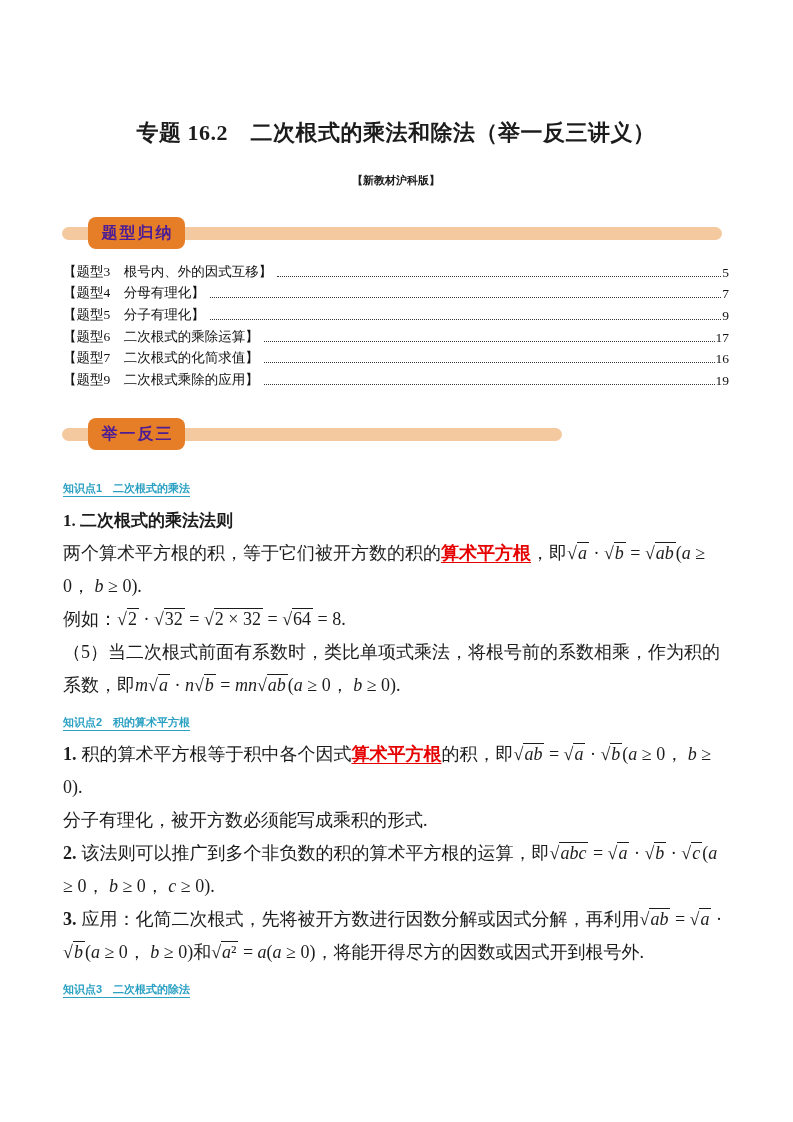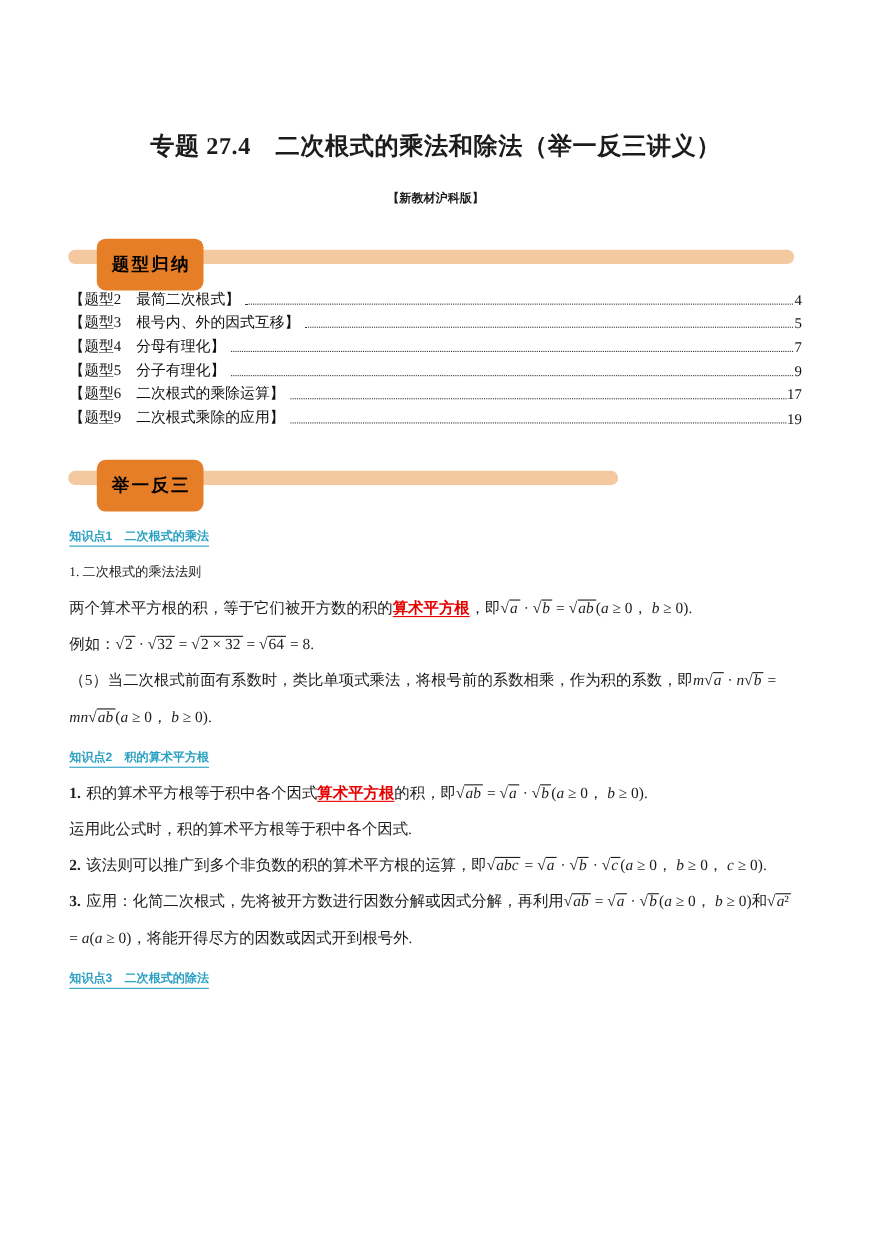--- a/index.html
+++ b/index.html
@@ -9,87 +9,87 @@
     font-family:"Liberation Serif","DejaVu Serif",serif;color:#1c1c1c;
   }
   .title{margin:0;font-size:22px;font-weight:700;text-align:center;letter-spacing:.5px;}
   .subtitle{margin-top:25px;font-size:11px;font-weight:700;text-align:center;}
 
   .banner{position:relative;height:33px;margin-top:29px;}
   .banner-bar{position:absolute;left:-1px;top:10px;height:13px;border-radius:7px;background:#f4c9a0;}
   .banner-topics .banner-bar{width:660px;}
   .banner-practice .banner-bar{width:500px;}
   .banner-badge{
-    position:absolute;left:25px;top:0;height:47px;min-width:97px;box-sizing:border-box;
-    padding:0 0;background:#e67e28;border-radius:8px;color:#000000;
+    position:absolute;left:25px;top:0;height:32px;min-width:97px;box-sizing:border-box;
+    padding:0 0;background:#e67e28;border-radius:8px;color:#4c1d95;
     font-family:"Liberation Sans","DejaVu Sans",sans-serif;font-weight:700;font-size:16px;
     letter-spacing:2px;display:flex;align-items:center;justify-content:center;text-indent:2px;
   }
 
   .toc{margin-top:9px;}
   .toc-row{display:flex;align-items:flex-end;height:21.7px;font-size:13.5px;color:#111;}
   .toc-label{white-space:nowrap;}
   .toc-dots{flex:1;border-bottom:1.8px dotted #333;margin:0 1px 4px 5px;}
   .toc-page{white-space:nowrap;}
 
   .kp{
     margin:10px 0 6px;line-height:20px;
     font-family:"Liberation Sans","DejaVu Sans",sans-serif;
     font-size:11px;font-weight:700;color:#2aa0c3;
   }
   .kp-first{margin-top:27px;}
   .kp > span{border-bottom:1.5px solid currentColor;padding-bottom:2px;}
 
-  .body-text p{margin:0;font-size:14px;line-height:33px;}
-  p.bold-line{font-weight:400;font-size:12px;}
+  .body-text p{margin:0;font-size:18px;line-height:33px;}
+  p.bold-line{font-weight:700;font-size:17px;}
   .num{font-weight:700;margin-right:5px;}
   .red-term{color:#e60000;font-weight:700;text-decoration:underline;text-underline-offset:3px;}
   .m{font-family:"Liberation Serif","DejaVu Serif",serif;}
   .m i{font-style:italic;}
   .sq{white-space:nowrap;}
   .ov{border-top:1.4px solid currentColor;padding:0 2px 0 1px;}
 </style>
 </head>
 <body>
 
 <div class="page">
 
-  <h1 class="title">专题 27.4　二次根式的乘法和除法（举一反三讲义）</h1>
+  <h1 class="title">专题 16.2　二次根式的乘法和除法（举一反三讲义）</h1>
   <div class="subtitle">【新教材沪科版】</div>
 
   <div class="banner banner-topics">
     <div class="banner-bar"></div>
     <div class="banner-badge">题型归纳</div>
   </div>
 
   <div class="toc">
-    <div class="toc-row">
-        <span class="toc-label">【题型2　最简二次根式】</span>
-        <span class="toc-dots"></span>
-        <span class="toc-page">4</span>
-      </div>
     <div class="toc-row">
         <span class="toc-label">【题型3　根号内、外的因式互移】</span>
         <span class="toc-dots"></span>
         <span class="toc-page">5</span>
       </div>
     <div class="toc-row">
         <span class="toc-label">【题型4　分母有理化】</span>
         <span class="toc-dots"></span>
         <span class="toc-page">7</span>
       </div>
     <div class="toc-row">
         <span class="toc-label">【题型5　分子有理化】</span>
         <span class="toc-dots"></span>
         <span class="toc-page">9</span>
       </div>
     <div class="toc-row">
         <span class="toc-label">【题型6　二次根式的乘除运算】</span>
         <span class="toc-dots"></span>
         <span class="toc-page">17</span>
+      </div>
+    <div class="toc-row">
+        <span class="toc-label">【题型7　二次根式的化简求值】</span>
+        <span class="toc-dots"></span>
+        <span class="toc-page">16</span>
       </div>
     <div class="toc-row">
         <span class="toc-label">【题型9　二次根式乘除的应用】</span>
         <span class="toc-dots"></span>
         <span class="toc-page">19</span>
       </div>
   </div>
 
   <div class="banner banner-practice">
     <div class="banner-bar"></div>
@@ -107,21 +107,21 @@
     <p><span>例如：</span><span class="m"><span class="sq">√<span class="ov">2</span></span> · <span class="sq">√<span class="ov">32</span></span> = <span class="sq">√<span class="ov">2 × 32</span></span> = <span class="sq">√<span class="ov">64</span></span> = 8.</span></p>
 
 
 
     <p><span>（5）当二次根式前面有系数时，类比单项式乘法，将根号前的系数相乘，作为积的系数，即</span><span class="m"><i>m</i><span class="sq">√<span class="ov"><i>a</i></span></span> · <i>n</i><span class="sq">√<span class="ov"><i>b</i></span></span> = <i>mn</i><span class="sq">√<span class="ov"><i>ab</i></span></span>(<i>a</i> ≥ 0， <i>b</i> ≥ 0).</span></p>
 
     <div class="kp"><span>知识点2　积的算术平方根</span></div>
 
     <p><span class="num">1.</span><span>积的算术平方根等于积中各个因式</span><span class="red-term">算术平方根</span><span>的积，即</span><span class="m"><span class="sq">√<span class="ov"><i>ab</i></span></span> = <span class="sq">√<span class="ov"><i>a</i></span></span> · <span class="sq">√<span class="ov"><i>b</i></span></span>(<i>a</i> ≥ 0， <i>b</i> ≥ 0).</span></p>
 
-    <p>运用此公式时，积的算术平方根等于积中各个因式.</p>
+    <p>分子有理化，被开方数必须能写成乘积的形式.</p>
 
     <p><span class="num">2.</span><span>该法则可以推广到多个非负数的积的算术平方根的运算，即</span><span class="m"><span class="sq">√<span class="ov"><i>abc</i></span></span> = <span class="sq">√<span class="ov"><i>a</i></span></span> · <span class="sq">√<span class="ov"><i>b</i></span></span> · <span class="sq">√<span class="ov"><i>c</i></span></span>(<i>a</i> ≥ 0， <i>b</i> ≥ 0， <i>c</i> ≥ 0).</span></p>
 
     <p><span class="num">3.</span><span>应用：化简二次根式，先将被开方数进行因数分解或因式分解，再利用</span><span class="m"><span class="sq">√<span class="ov"><i>ab</i></span></span> = <span class="sq">√<span class="ov"><i>a</i></span></span> · <span class="sq">√<span class="ov"><i>b</i></span></span>(<i>a</i> ≥ 0， <i>b</i> ≥ 0)</span><span>和</span><span class="m"><span class="sq">√<span class="ov"><i>a</i>²</span></span> = <i>a</i>(<i>a</i> ≥ 0)</span><span>，将能开得尽方的因数或因式开到根号外.</span></p>
 
     <div class="kp"><span>知识点3　二次根式的除法</span></div>
 
   </div>
 </div>
 

